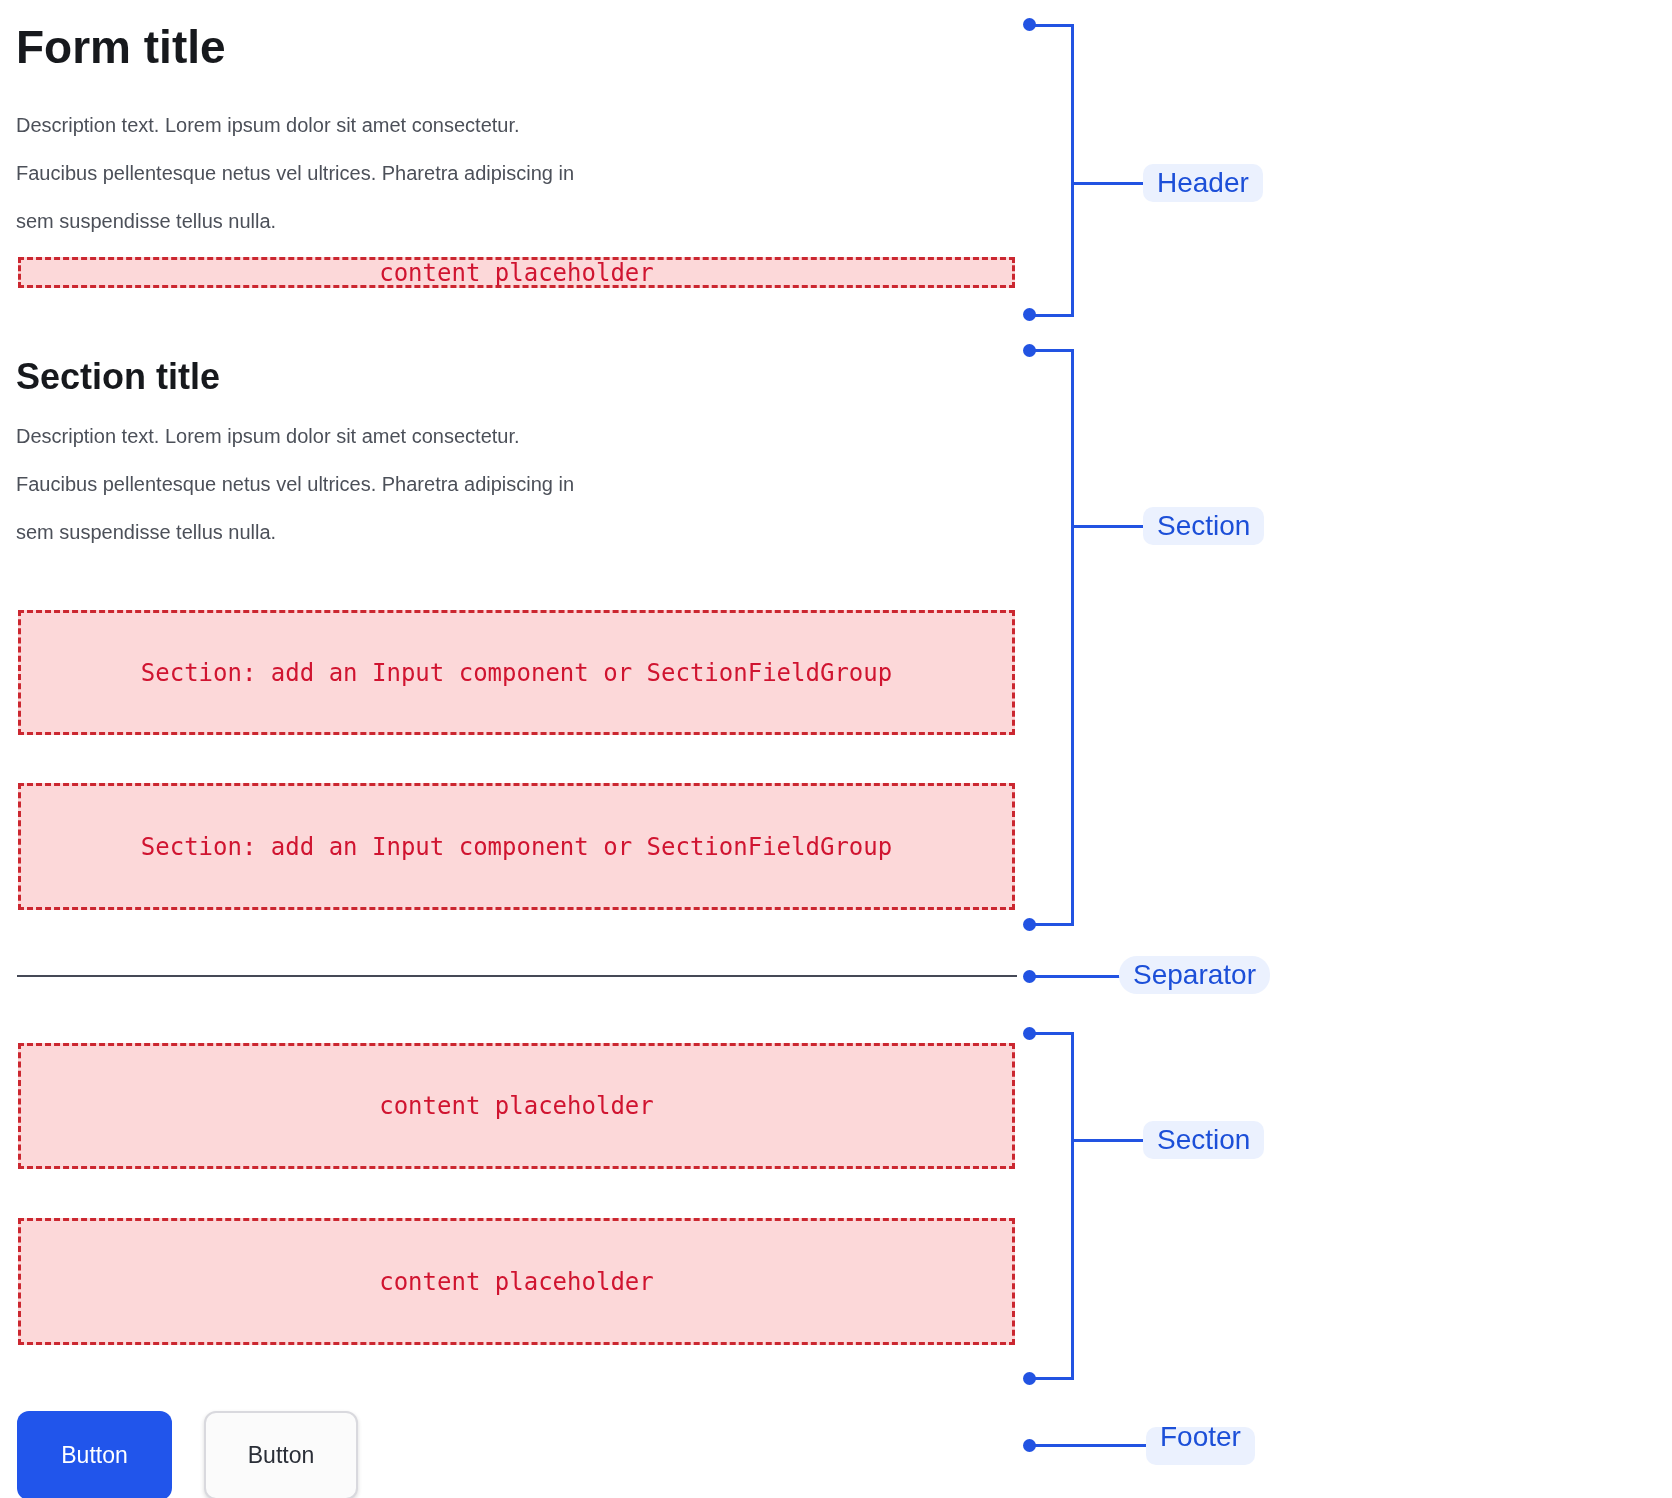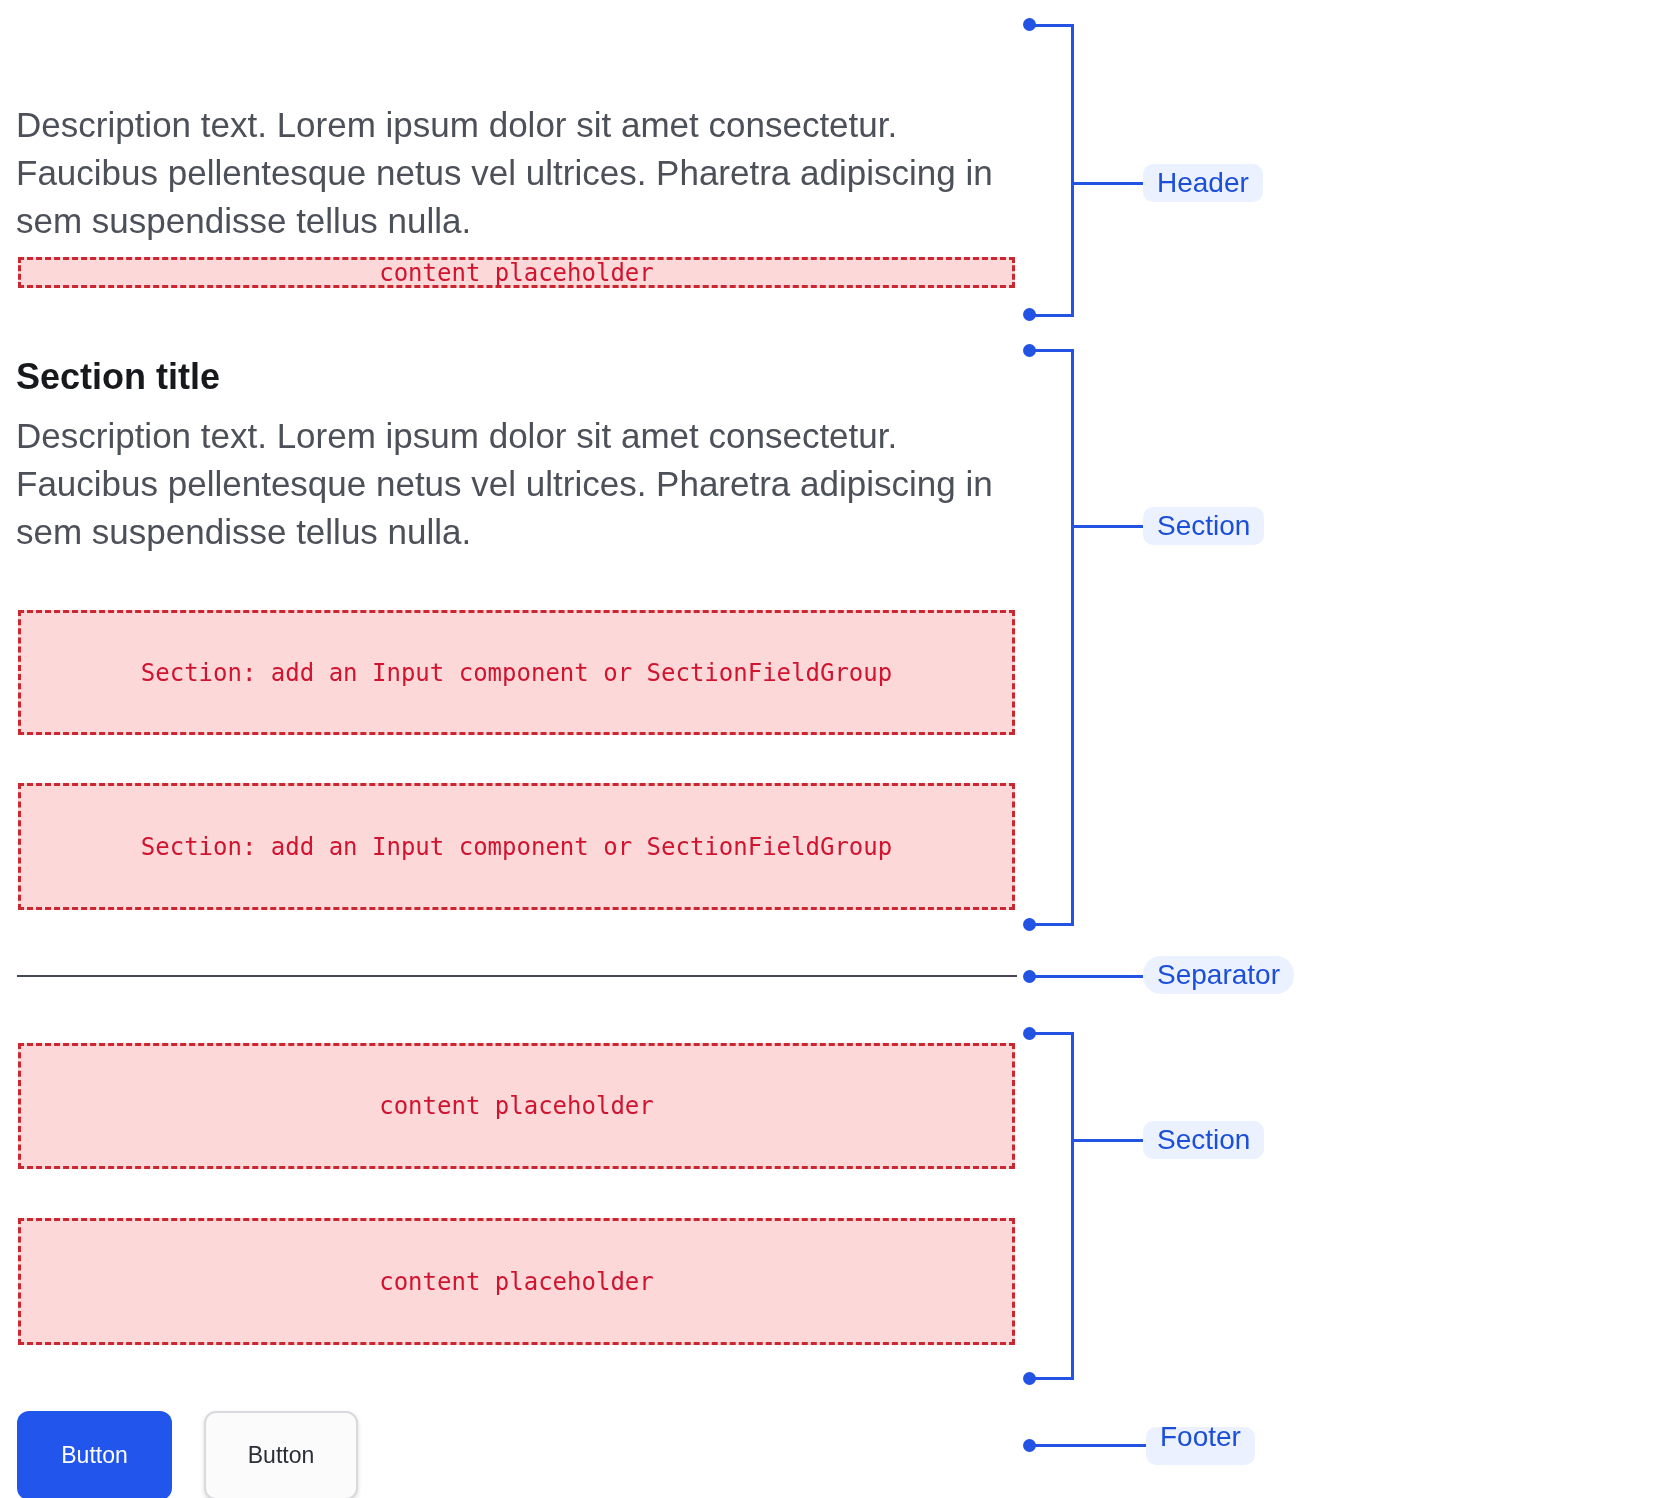--- a/index.html
+++ b/index.html
@@ -18,21 +18,21 @@
     left: 16px; top: 20px;
     font-size: 46px; font-weight: 700; color: #17191d;
     letter-spacing: 0;
   }
   .section-title {
     left: 16px; top: 356px;
     font-size: 36px; font-weight: 700; color: #17191d;
   }
   .desc {
     left: 16px; width: 980px;
-    font-size: 35px; line-height: 48px; font-weight: 400;
+    font-size: 20px; line-height: 48px; font-weight: 400;
     color: #4c5059;
   }
   .desc-1 { top: 101px; }
   .desc-2 { top: 412px; }
 
   .ph-box {
     left: 18px; width: 997px;
     background: #fcd8d9;
     border: 3px dashed #cb2730;
     display: flex; align-items: center; justify-content: center;
@@ -79,20 +79,21 @@
     display: inline-flex; align-items: center;
     font-size: 28px; color: #1c4fd8;
     white-space: nowrap;
   }
 </style>
 </head>
 <body>
 
 <div class="canvas">
 
+  <div class="abs form-title">Form title</div>
 
   <div class="abs desc desc-1">
     <div>Description text. Lorem ipsum dolor sit amet consectetur.</div>
     <div>Faucibus pellentesque netus vel ultrices. Pharetra adipiscing in</div>
     <div>sem suspendisse tellus nulla.</div>
   </div>
 
   <div class="abs ph-box box-header">
     <span>content placeholder</span>
   </div>
@@ -141,21 +142,21 @@
   <div class="abs a-line" style="left:1030px; top:923px; width:44px; height:3px;"></div>
   <div class="abs a-line" style="left:1074px; top:525px; width:69px; height:3px;"></div>
   <div class="abs a-dot" style="left:1023px; top:344px;"></div>
   <div class="abs a-dot" style="left:1023px; top:918px;"></div>
   <div class="abs chip" style="left:1143px; top:507px;">
     <span>Section</span>
   </div>
 
   <div class="abs a-line" style="left:1030px; top:975px; width:113px; height:3px;"></div>
   <div class="abs a-dot" style="left:1023px; top:970px;"></div>
-  <div class="abs chip" style="left:1143px; top:956px;border-radius:18px;">
+  <div class="abs chip" style="left:1119px; top:956px;border-radius:18px;">
     <span>Separator</span>
   </div>
 
   <div class="abs a-line" style="left:1030px; top:1032px; width:44px; height:3px;"></div>
   <div class="abs a-line" style="left:1071px; top:1032px; width:3px; height:348px;"></div>
   <div class="abs a-line" style="left:1030px; top:1377px; width:44px; height:3px;"></div>
   <div class="abs a-line" style="left:1074px; top:1139px; width:69px; height:3px;"></div>
   <div class="abs a-dot" style="left:1023px; top:1027px;"></div>
   <div class="abs a-dot" style="left:1023px; top:1372px;"></div>
   <div class="abs chip" style="left:1143px; top:1121px;">

